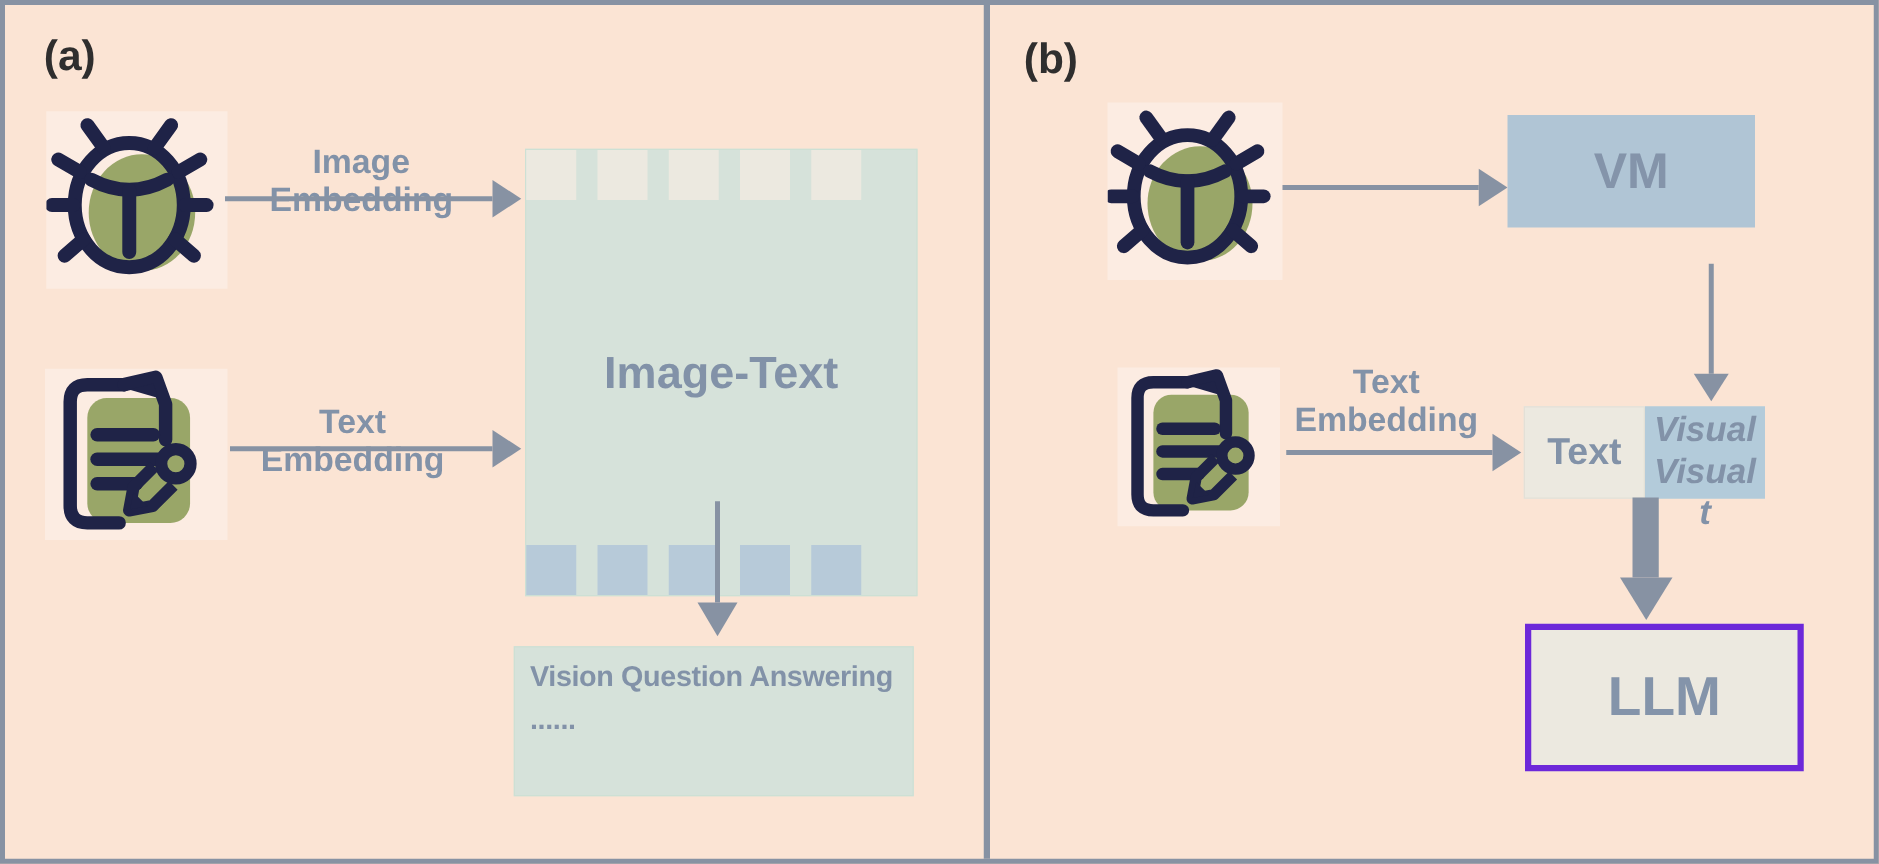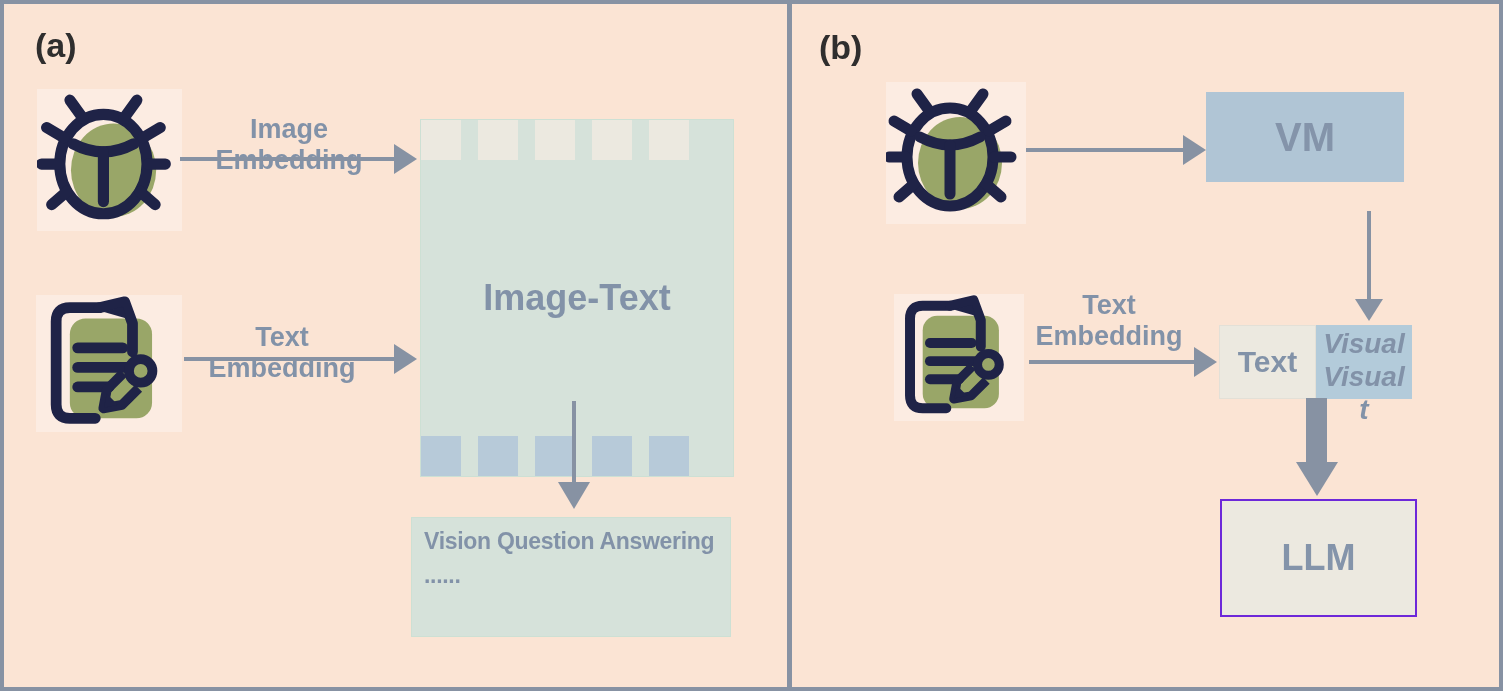--- a/index.html
+++ b/index.html
@@ -54,23 +54,23 @@
     letter-spacing:-0.3px;white-space:nowrap;}
   .vm-box{position:absolute;left:1202px;top:88px;width:198px;height:90px;background:var(--blue);
     display:flex;align-items:center;justify-content:center;
     font-size:40px;font-weight:bold;color:#8494aa;}
   .text-box{position:absolute;left:1215px;top:321px;width:97px;height:74px;background:var(--cream);
     border:1px solid #e3e0d7;display:flex;align-items:center;justify-content:center;
     font-size:30px;font-weight:bold;color:var(--txt);}
   .vp-box{position:absolute;left:1312px;top:321px;width:96px;height:74px;background:#b3cbda;}
   .vp-text{position:absolute;left:1312px;top:323px;width:96px;text-align:center;
     font-size:28px;font-weight:bold;color:var(--txt);line-height:33px;font-style:italic;}
-  .llm-box{position:absolute;left:1216px;top:495px;width:197px;height:118px;background:var(--cream);
-    border:2px solid #6d28d9;display:flex;align-items:center;justify-content:center;
-    font-size:36px;font-weight:bold;color:#8494aa;}
+  .llm-box{position:absolute;left:1216px;top:495px;width:223px;height:118px;background:var(--cream);
+    border:5px solid #6d28d9;display:flex;align-items:center;justify-content:center;
+    font-size:44px;font-weight:bold;color:#8494aa;}
 </style>
 </head>
 <body>
 
 <svg width="0" height="0" style="position:absolute">
   <symbol id="bug" viewBox="0 0 140 140">
     <ellipse cx="74" cy="80" rx="42" ry="46" fill="#99a668"></ellipse>
     <ellipse cx="64" cy="74" rx="43" ry="49" fill="none" stroke="#1f2347" stroke-width="11"></ellipse>
     <g stroke="#1f2347" stroke-width="11" stroke-linecap="round">
       <line x1="44" y1="29" x2="31" y2="11"></line>

